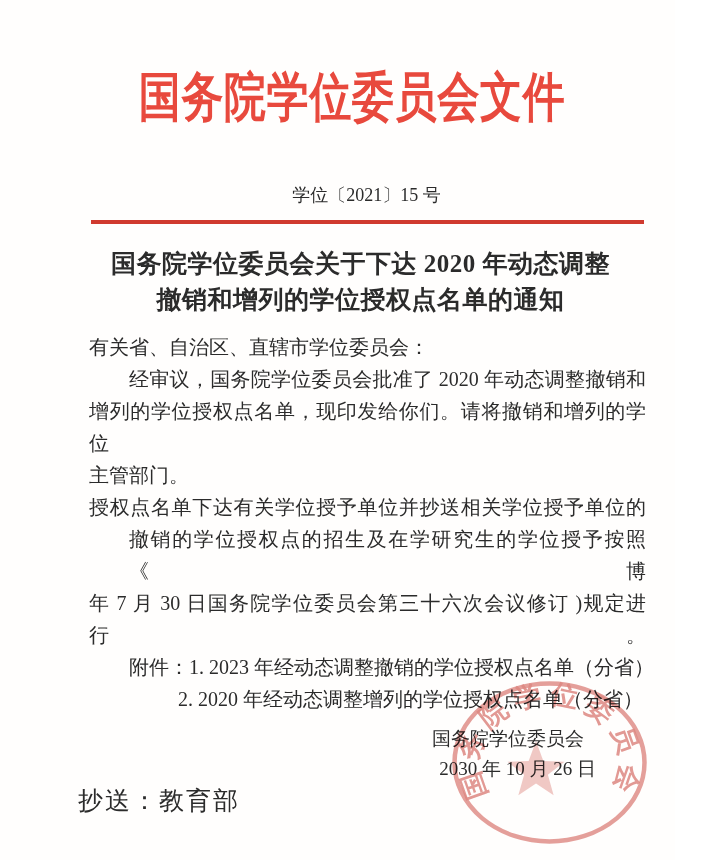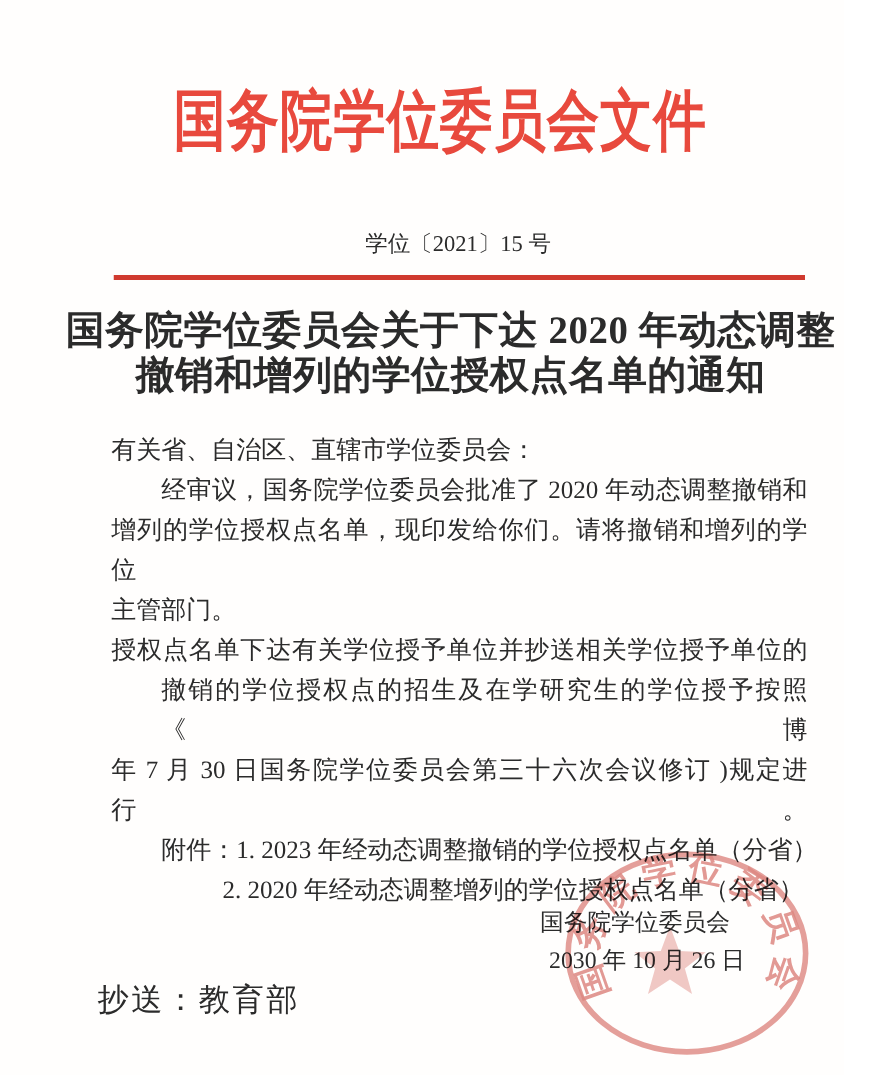--- a/index.html
+++ b/index.html
@@ -33,25 +33,25 @@
     font-size:18px;line-height:24px;
     padding-left:16px;
   }
   .red-rule{
     position:absolute;top:220px;left:91px;width:553px;height:4px;
     background:var(--rule_red);
   }
   .doc-title{
     position:absolute;top:246px;left:20px;width:681px;
     text-align:center;
-    font-size:31px;line-height:36px;font-weight:bold;
+    font-size:25px;line-height:36px;font-weight:bold;
     letter-spacing:0.5px;
   }
   .body-text{
-    position:absolute;top:344px;left:89px;width:557px;
+    position:absolute;top:331px;left:89px;width:557px;
     font-size:20px;line-height:32px;
   }
   .body-text .line{white-space:nowrap;}
   .body-text .jy{white-space:normal;text-align:justify;text-align-last:justify;}
   .ind-none{padding-left:0;}
   .ind-para{padding-left:40px;}
   .ind-attach{padding-left:89px;}
   .sig-org{
     position:absolute;top:723px;right:91px;
     font-size:19px;line-height:32px;white-space:nowrap;

